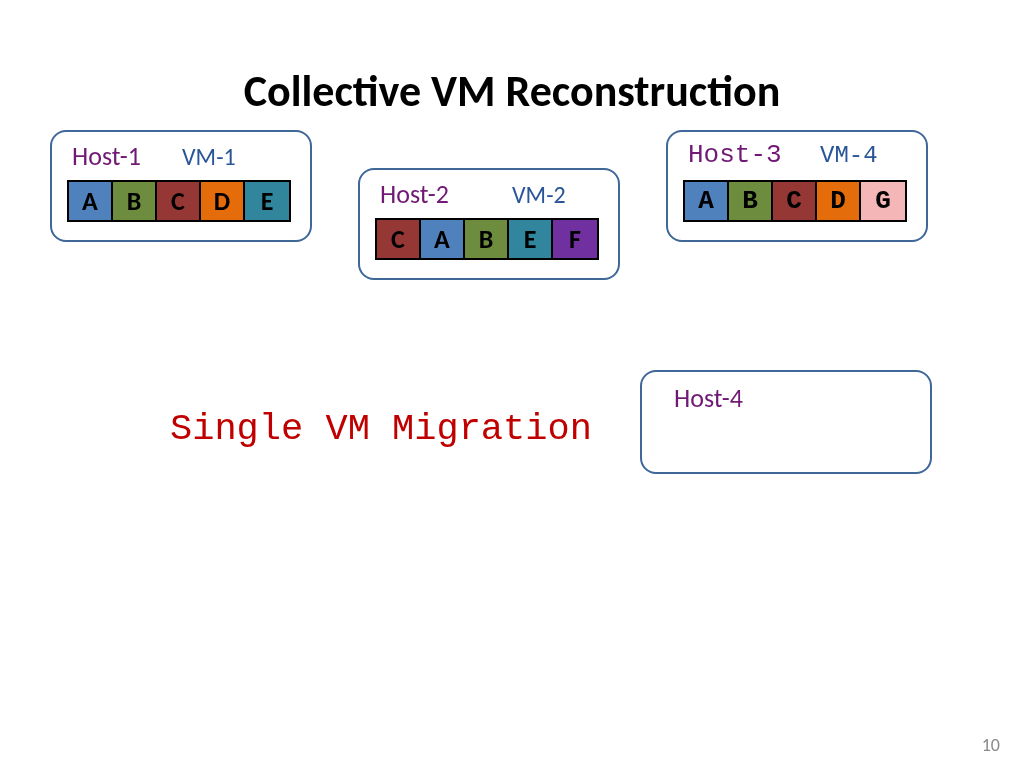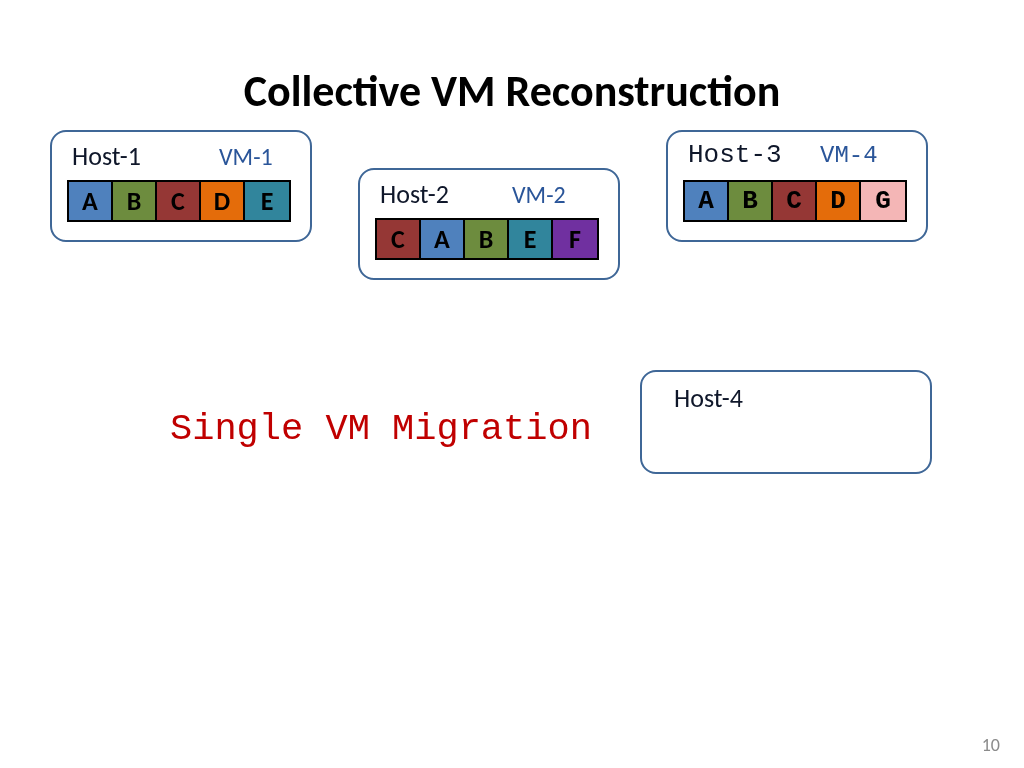--- a/index.html
+++ b/index.html
@@ -25,21 +25,21 @@
   }
   .host-box {
     position: absolute;
     border: 2.5px solid #3f6797;
     border-radius: 16px;
     background: #fff;
   }
   .host-label {
     position: absolute;
     font-size: 26px;
-    color: #0f172a;
+    color: #701a75;
   }
   .vm-label {
     position: absolute;
     font-size: 24px;
     color: #2a5599;
   }
   .block-row {
     position: absolute;
     display: flex;
     border: 2px solid #000;
@@ -73,21 +73,21 @@
     color: #8b8b8b;
   }
 </style>
 </head>
 <body>
 
 <div class="title">Collective VM Reconstruction</div>
 
 <div class="host-box" style="left:50px; top:130px; width:258px; height:108px;">
   <div class="host-label" style="left:20px; top:8px;">Host-1</div>
-  <div class="vm-label" style="left:130px; top:10px;margin-left:37px;">VM-1</div>
+  <div class="vm-label" style="left:130px; top:10px;">VM-1</div>
   <div class="block-row" style="left:15px; top:48px;">
     <div class="block" style="background: rgb(79, 129, 189);">A</div>
     <div class="block" style="background: rgb(109, 140, 62);">B</div>
     <div class="block" style="background: rgb(149, 55, 53);">C</div>
     <div class="block" style="background: rgb(228, 108, 10);">D</div>
     <div class="block" style="background: rgb(49, 133, 156);">E</div>
   </div>
 </div>
 
 <div class="host-box" style="left:358px; top:130px; width:258px; height:108px;margin-top:38px;">

